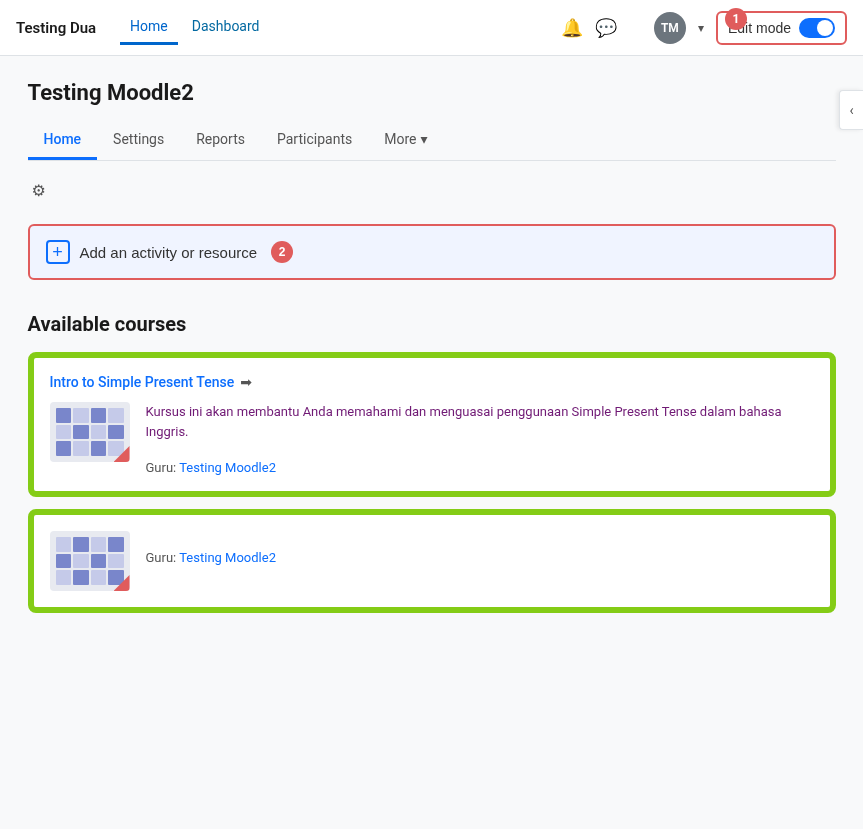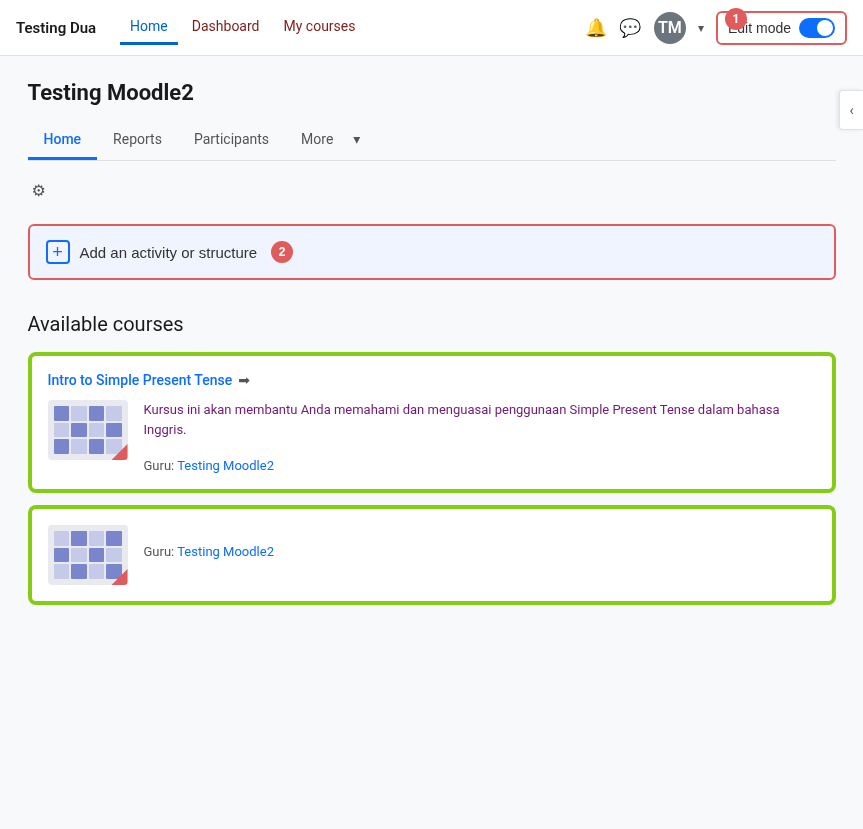--- a/index.html
+++ b/index.html
@@ -28,21 +28,21 @@
       white-space: nowrap;
     }
     .topbar-nav {
       display: flex;
       align-items: center;
       gap: 4px;
       flex: 1;
     }
     .topbar-nav-item {
       padding: 8px 10px;
-      color: #7f1d1d;
+      color: #0369a1;
       font-size: 14px;
       cursor: pointer;
       border-bottom: 3px solid transparent;
       white-space: nowrap;
     }
     .topbar-nav-item.active {
       color: #0066cc;
       border-bottom-color: #0066cc;
     }
     .topbar-actions {
@@ -58,23 +58,24 @@
     }
     .topbar-avatar {
       background: #6c757d;
       color: #fff;
       border-radius: 50%;
       width: 32px;
       height: 32px;
       display: flex;
       align-items: center;
       justify-content: center;
-      font-size: 16px;
+      font-size: 12px;
       font-weight: 600;
       cursor: pointer;
+      margin-left: 24px;
     }
     .topbar-chevron {
       font-size: 12px;
       color: #555;
       cursor: pointer;
     }
     .edit-mode-btn {
       display: flex;
       align-items: center;
       gap: 8px;
@@ -175,21 +176,21 @@
       white-space: nowrap;
     }
     .course-tab.active {
       color: #0d6efd;
       border-bottom-color: #0d6efd;
       font-weight: 500;
     }
     .course-tab.more {
       display: flex;
       align-items: center;
-      gap: 20px;
+      gap: 4px;
     }
 
     
     .gear-row {
       margin: 12px 0 20px;
     }
     .gear-icon-btn {
       color: #555;
       cursor: pointer;
       font-size: 16px;
@@ -239,28 +240,28 @@
       font-weight: 700;
       display: flex;
       align-items: center;
       justify-content: center;
       margin-left: 4px;
     }
 
     
     .section-title {
       font-size: 20px;
-      font-weight: 400;
+      font-weight: 700;
       margin-bottom: 16px;
       color: #1a1a1a;
     }
 
     .course-card {
       background: #fff;
-      border: 4px solid #84cc16;
+      border: 6px solid #84cc16;
       border-radius: 8px;
       padding: 16px;
       margin-bottom: 12px;
     }
     .course-card-title {
       color: #0d6efd;
       font-size: 14px;
       font-weight: 500;
       cursor: pointer;
       margin-bottom: 12px;
@@ -329,21 +330,20 @@
     }
   </style>
 </head>
 <body>
 
 <div class="topbar">
   <span class="topbar-brand">Testing Dua</span>
   <nav class="topbar-nav">
     <span class="topbar-nav-item active">Home</span>
     <span class="topbar-nav-item">Dashboard</span>
-    <span class="topbar-nav-item">My courses</span>
   </nav>
   <div class="topbar-actions">
     <span class="topbar-icon">🔔</span>
     <span class="topbar-icon">💬</span>
     <div class="topbar-avatar">TM</div>
     <span class="topbar-chevron">▾</span>
     <button class="edit-mode-btn">
       <span>Edit mode</span>
       <div class="toggle-switch">
         <div class="track"></div>
@@ -355,35 +355,36 @@
 </div>
 
 <div class="sidebar-toggle">‹</div>
 
 <div class="main-wrapper">
 
   <h1 class="page-title">Testing Moodle2</h1>
 
   <div class="course-tabs">
     <span class="course-tab active">Home</span>
+    <span class="course-tab">Settings</span>
     <span class="course-tab">Reports</span>
     <span class="course-tab">Participants</span>
     <span class="course-tab more">
       <span>More</span>
       <span>▾</span>
     </span>
   </div>
 
   <div class="gear-row">
     <button class="gear-icon-btn">⚙</button>
   </div>
 
   <button class="add-activity-btn">
     <div class="plus-icon">+</div>
-    <span class="add-activity-label">Add an activity or structure</span>
+    <span class="add-activity-label">Add an activity or resource</span>
     <div class="badge-2">2</div>
   </button>
 
   <h2 class="section-title">Available courses</h2>
 
   <div class="course-card">
     <div class="course-card-title">
       <span>Intro to Simple Present Tense</span>
       <span class="redirect-icon">➡</span>
     </div>

